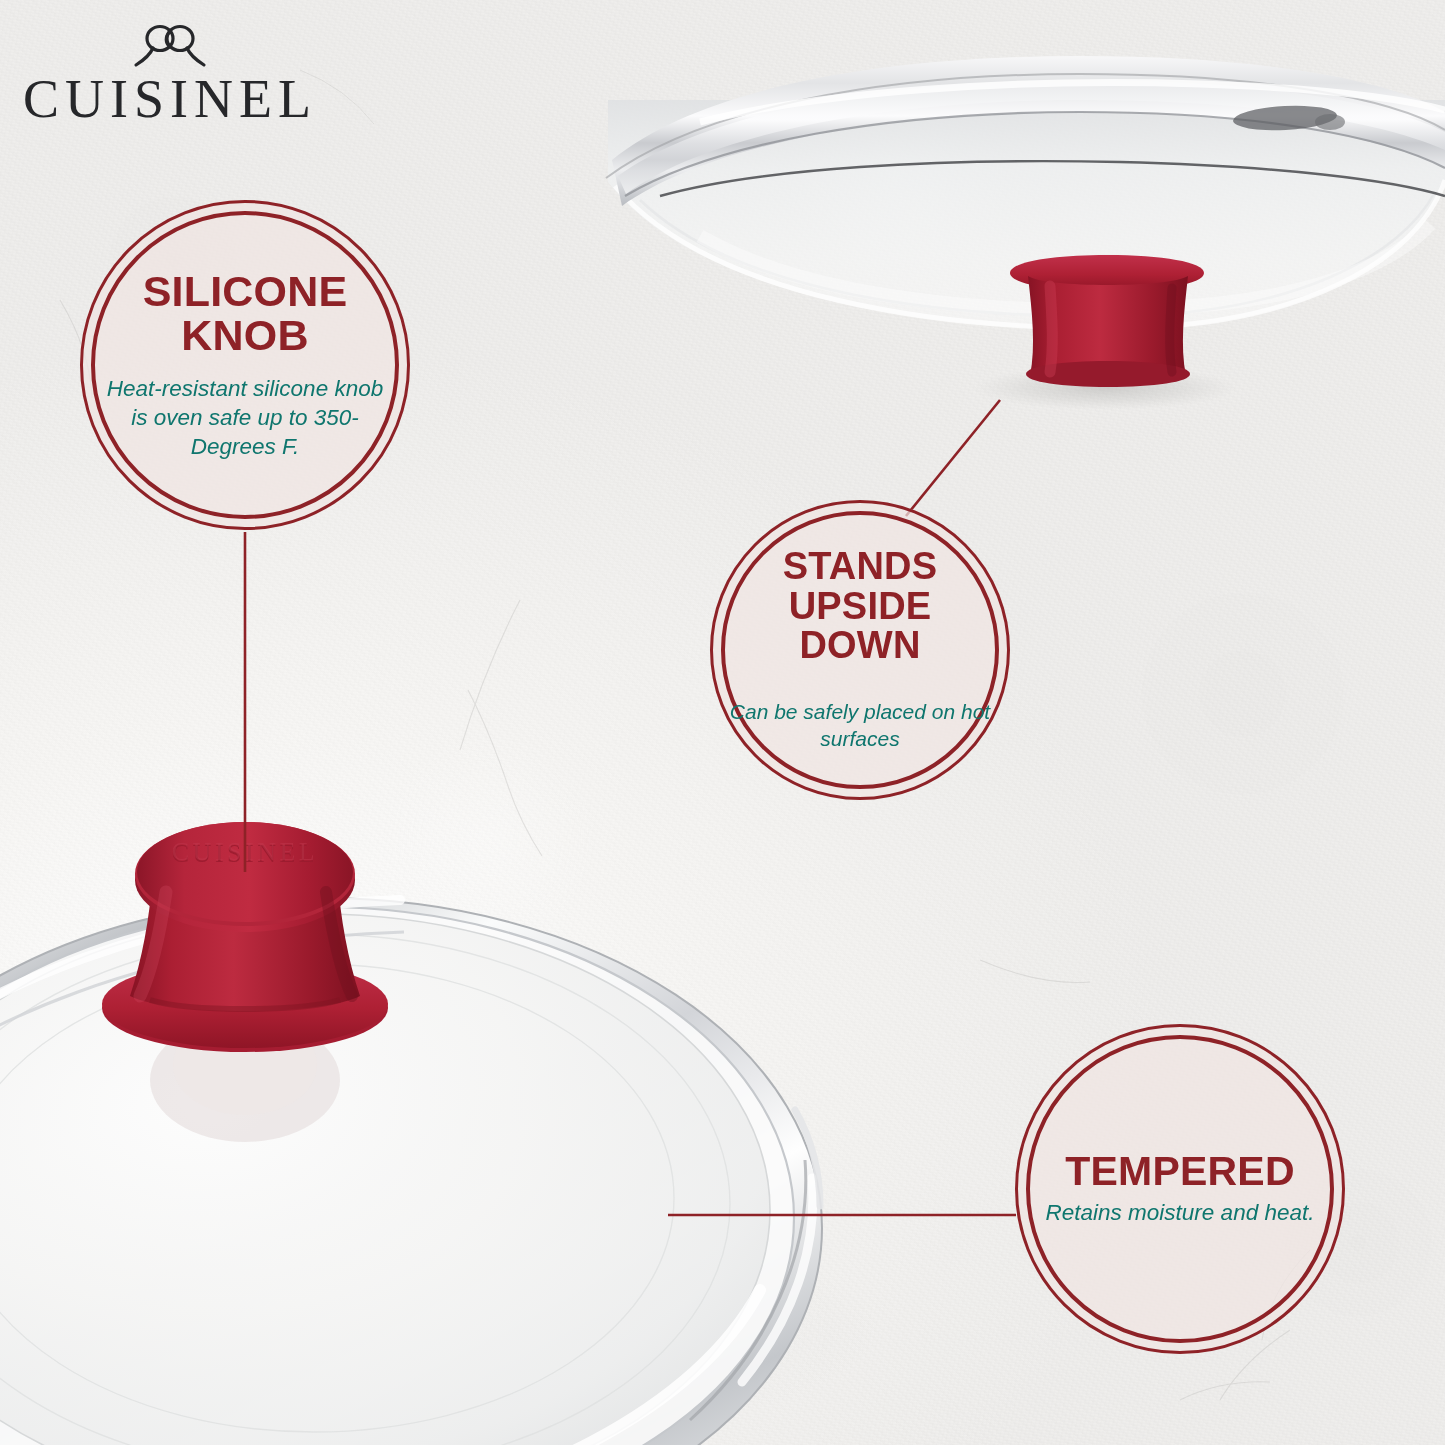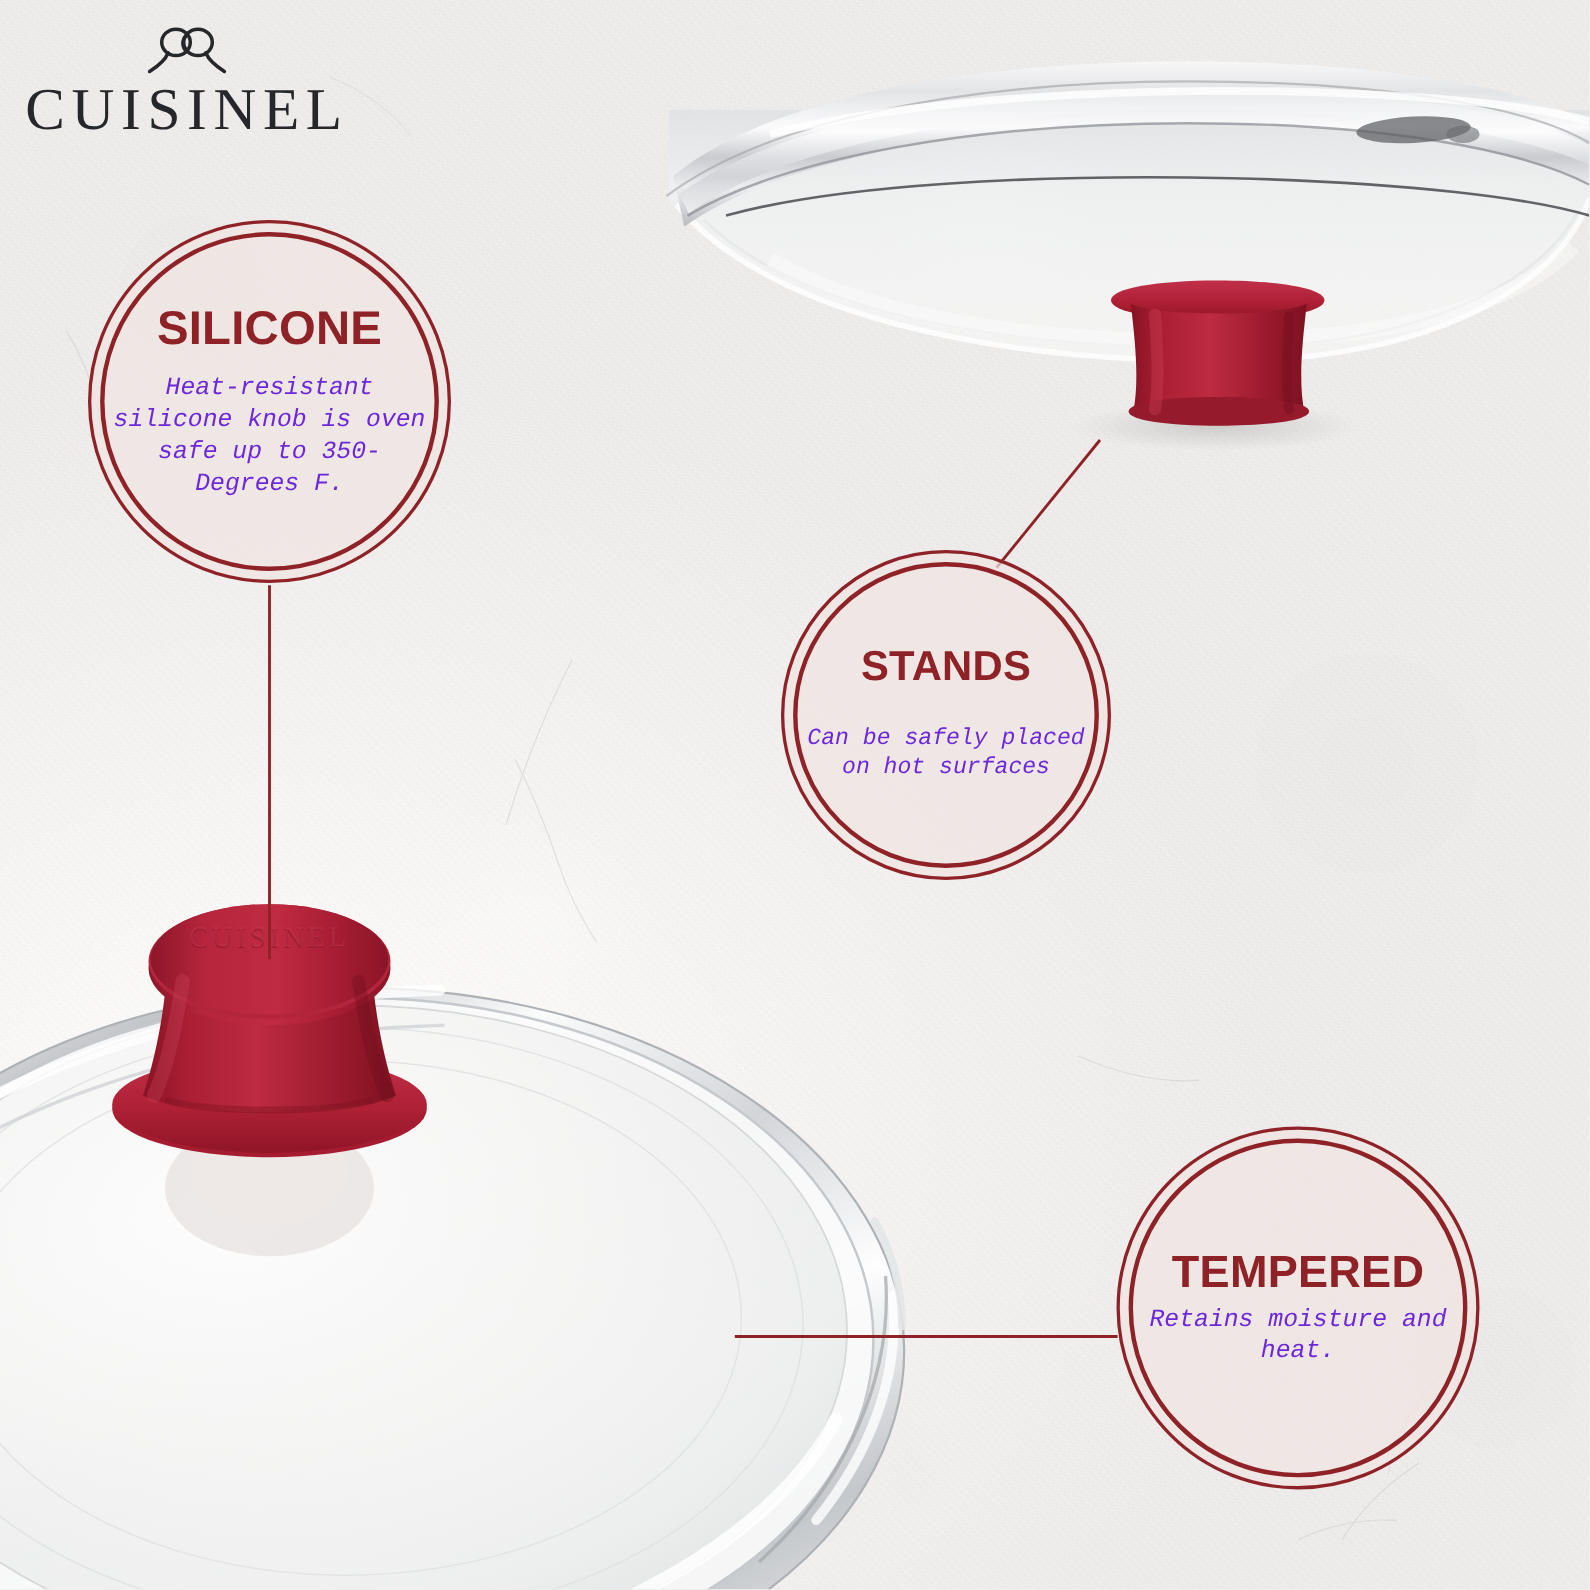--- a/index.html
+++ b/index.html
@@ -90,24 +90,23 @@
   }
   .callout .c-body{position:relative;z-index:2;padding:0 22px;}
   .c-title{
     color:#8e2227;
     font-weight:bold;
     text-transform:uppercase;
     line-height:1.04;
     letter-spacing:.2px;
   }
   .c-sub{
-    color:#6d28d9;
+    color:#0f766e;
     font-style:italic;
     line-height:1.28;
-    font-family:Liberation Mono, monospace;
   }
 
   
   #callout-silicone-knob{left:80px;top:200px;width:330px;height:330px;}
   #callout-silicone-knob .c-title{font-size:43px;}
   #callout-silicone-knob .c-sub{font-size:22.5px;margin-top:17px;}
 
   #callout-stands-upside-down{left:710px;top:500px;width:300px;height:300px;}
   #callout-stands-upside-down .c-title{font-size:38px;}
   #callout-stands-upside-down .c-sub{font-size:21px;margin-top:33px;}
@@ -352,31 +351,33 @@
     </svg>
     <span class="logo-word">CUISINEL</span>
   </div>
 
   <div class="callout" id="callout-silicone-knob">
     <span class="ring-outer"></span>
     <span class="ring-inner"></span>
     <div class="c-body">
       <div class="c-title">
         <div>SILICONE</div>
+        <div>KNOB</div>
       </div>
       <div class="c-sub">Heat-resistant silicone knob is oven safe up to 350-Degrees F.</div>
     </div>
   </div>
 
   <div class="callout" id="callout-stands-upside-down">
     <span class="ring-outer"></span>
     <span class="ring-inner"></span>
     <div class="c-body">
       <div class="c-title">
         <div>STANDS</div>
+        <div>UPSIDE DOWN</div>
       </div>
       <div class="c-sub">Can be safely placed on hot surfaces</div>
     </div>
   </div>
 
   <div class="callout" id="callout-tempered-glass-lid">
     <span class="ring-outer"></span>
     <span class="ring-inner"></span>
     <div class="c-body">
       <div class="c-title">

